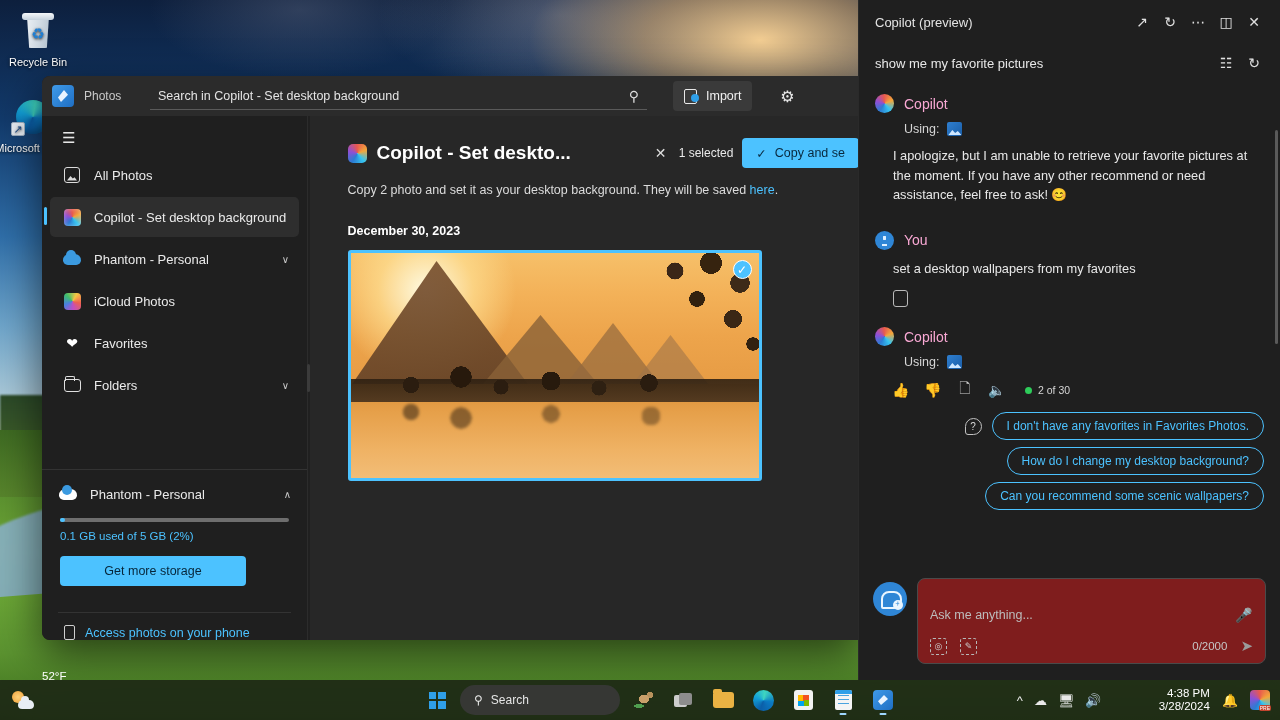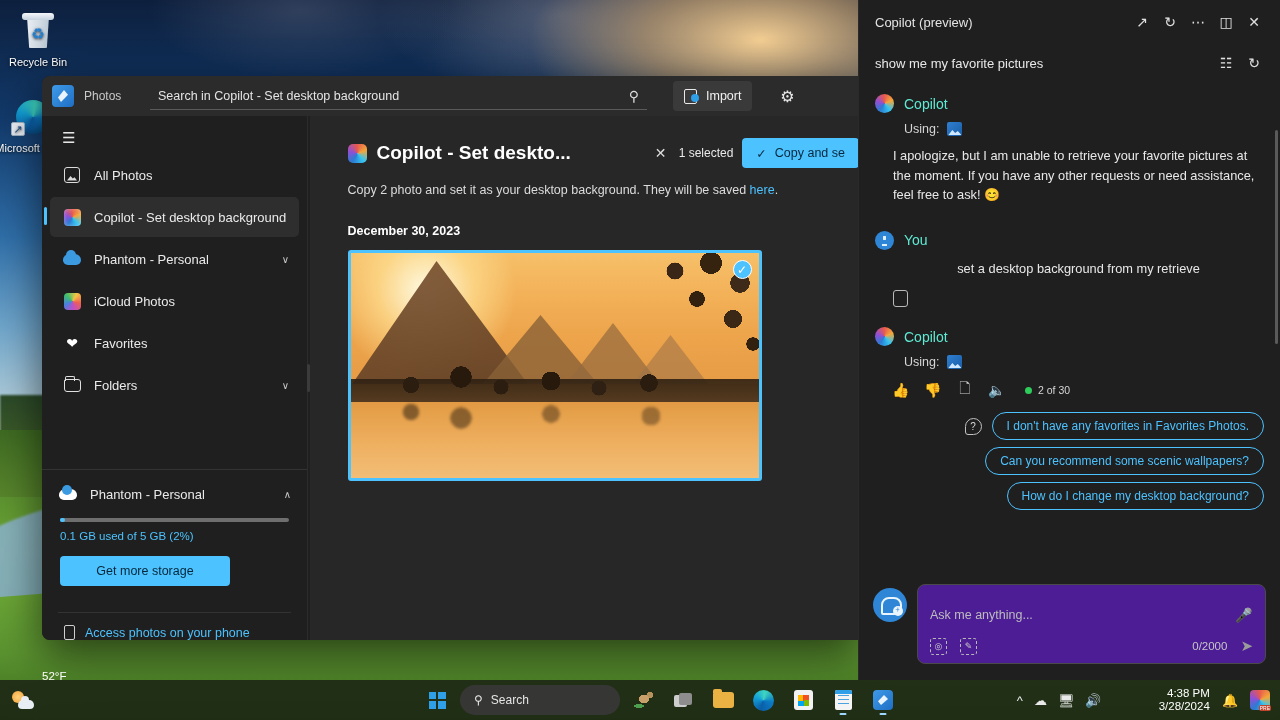--- a/index.html
+++ b/index.html
@@ -188,21 +188,21 @@
   .storage-bar {
     height:4px; background:#6e6e6e; border-radius:2px; margin:14px 2px 8px 2px; position:relative;
   }
   .storage-bar span {
     position:absolute; left:0; top:0; height:100%; width:2%;
     background:#4cc2ff; border-radius:2px;
   }
   .storage-text { font-size:11.5px; color:#4cc2ff; margin-left:2px; }
   .get-storage {
     margin:14px 2px 0 2px; height:30px; background:#4cc2ff; color:#06263a;
-    border:none; border-radius:4px; width:170px; font-size:12.5px;
+    border:none; border-radius:4px; width:186px; font-size:12.5px;
     font-family:"Liberation Sans",sans-serif; cursor:pointer;
   }
   .phone-sep { height:1px; background:#333; margin:16px 16px 0 16px; }
   .phone-row { display:flex; align-items:center; gap:10px; padding:12px 16px 0 22px; }
   .phone-ico { width:11px; height:15px; border:1.4px solid #cfcfcf; border-radius:2px; }
   .phone-link { font-size:12.5px; color:#4cc2ff; }
 
   .splitter {
     width:3px; background:#3b3b3b; height:28px; align-self:center; border-radius:2px;
     margin-left:-1.5px; position:relative; z-index:2;
@@ -317,21 +317,21 @@
   .av {
     width:19px; height:19px; border-radius:50%; flex:none;
   }
   .av-copilot { background:conic-gradient(from 140deg,#36c5f0,#2b7cd3,#8f4fd6,#e8584f,#f2a73b,#36c5f0); }
   .av-you { background:#2f86d6; position:relative; }
   .av-you::after {
     content:""; position:absolute; left:5px; top:4px; width:9px; height:11px;
     background:radial-gradient(circle 3px at 4.5px 3px,#dff0ff 60%,rgba(0,0,0,0) 61%),
                radial-gradient(ellipse 5px 4px at 4.5px 11px,#dff0ff 60%,rgba(0,0,0,0) 61%);
   }
-  .msg-name { font-size:14px; color:#5eead4; }
+  .msg-name { font-size:14px; color:#f9a8d4; }
   .using-row { display:flex; align-items:center; gap:8px; margin:0 0 10px 29px; }
   .using-label { font-size:12.5px; color:#d6d6d6; }
   .using-ico {
     width:15px; height:14px; border-radius:2px;
     background:linear-gradient(135deg,#2f7fd0,#1a5ea8);
     position:relative; overflow:hidden;
   }
   .using-ico::after {
     content:""; position:absolute; left:1px; bottom:1px; width:13px; height:7px;
     background:#cfe7ff; clip-path:polygon(0 100%,30% 30%,52% 70%,72% 42%,100% 100%);
@@ -372,22 +372,22 @@
   }
   .cp-avatar-btn::after {
     content:""; position:absolute; left:8px; top:9px; width:17px; height:14px;
     border:2px solid #eaf5ff; border-radius:8px 8px 8px 2px;
   }
   .cp-avatar-plus {
     position:absolute; right:4px; bottom:6px; width:10px; height:10px; border-radius:50%;
     background:#eaf5ff; color:#2f86d6; font-size:9px; line-height:9px; text-align:center;
   }
   .cp-inputbox {
-    flex:1; border:1px solid #4a4a4a; border-radius:8px; background:#4c1d95;
-    padding:22px 12px 8px 12px;
+    flex:1; border:1px solid #4a4a4a; border-radius:8px; background:#7f1d1d;
+    padding:28px 12px 8px 12px;
   }
   .cp-input-top { display:flex; align-items:center; }
   .cp-placeholder { flex:1; font-size:12.5px; color:#bdbdbd; }
   .mic { color:#d9d9d9; font-size:14px; }
   .cp-input-bot { display:flex; align-items:center; gap:13px; margin-top:14px; }
   .tool-ico {
     width:17px; height:17px; border:1.3px dashed #b8b8b8; border-radius:3px;
     display:flex; align-items:center; justify-content:center; font-size:9px; color:#cfcfcf;
   }
   .char-count { margin-left:auto; font-size:11.5px; color:#c6c6c6; }
@@ -645,29 +645,29 @@
 
     <div class="msg">
       <div class="msg-head">
         <span class="av av-copilot"></span>
         <span class="msg-name">Copilot</span>
       </div>
       <div class="using-row">
         <span class="using-label">Using:</span>
         <span class="using-ico"></span>
       </div>
-      <div class="msg-text">I apologize, but I am unable to retrieve your favorite pictures at the moment. If you have any other requests or need assistance, feel free to ask! 😊</div>
-    </div>
-
-    <div class="msg" style="margin-top:26px;text-align:center;">
+      <div class="msg-text">I apologize, but I am unable to retrieve your favorite pictures at the moment. If you have any other recommend or need assistance, feel free to ask! 😊</div>
+    </div>
+
+    <div class="msg" style="margin-top:26px;">
       <div class="msg-head">
         <span class="av av-you"></span>
         <span class="msg-name">You</span>
       </div>
-      <div class="msg-text user">set a desktop background from my retrieve</div>
+      <div class="msg-text user">set a desktop wallpapers from my favorites</div>
       <div class="copy-mini"></div>
     </div>
 
     <div class="msg" style="margin-top:20px;">
       <div class="msg-head">
         <span class="av av-copilot"></span>
         <span class="msg-name">Copilot</span>
       </div>
       <div class="using-row">
         <span class="using-label">Using:</span>
@@ -684,22 +684,22 @@
           <span class="pill-text">2 of 30</span>
         </span>
       </div>
     </div>
 
     <div class="sugg-wrap">
       <div class="sugg-row">
         <span class="q-ico">?</span>
         <button class="sugg">I don't have any favorites in Favorites Photos.</button>
       </div>
+      <button class="sugg">How do I change my desktop background?</button>
       <button class="sugg">Can you recommend some scenic wallpapers?</button>
-      <button class="sugg">How do I change my desktop background?</button>
     </div>
 
     <div class="cp-scrollbar"></div>
   </div>
 
   <div class="cp-compose">
     <div class="cp-avatar-btn">
       <span class="cp-avatar-plus">+</span>
     </div>
     <div class="cp-inputbox">

